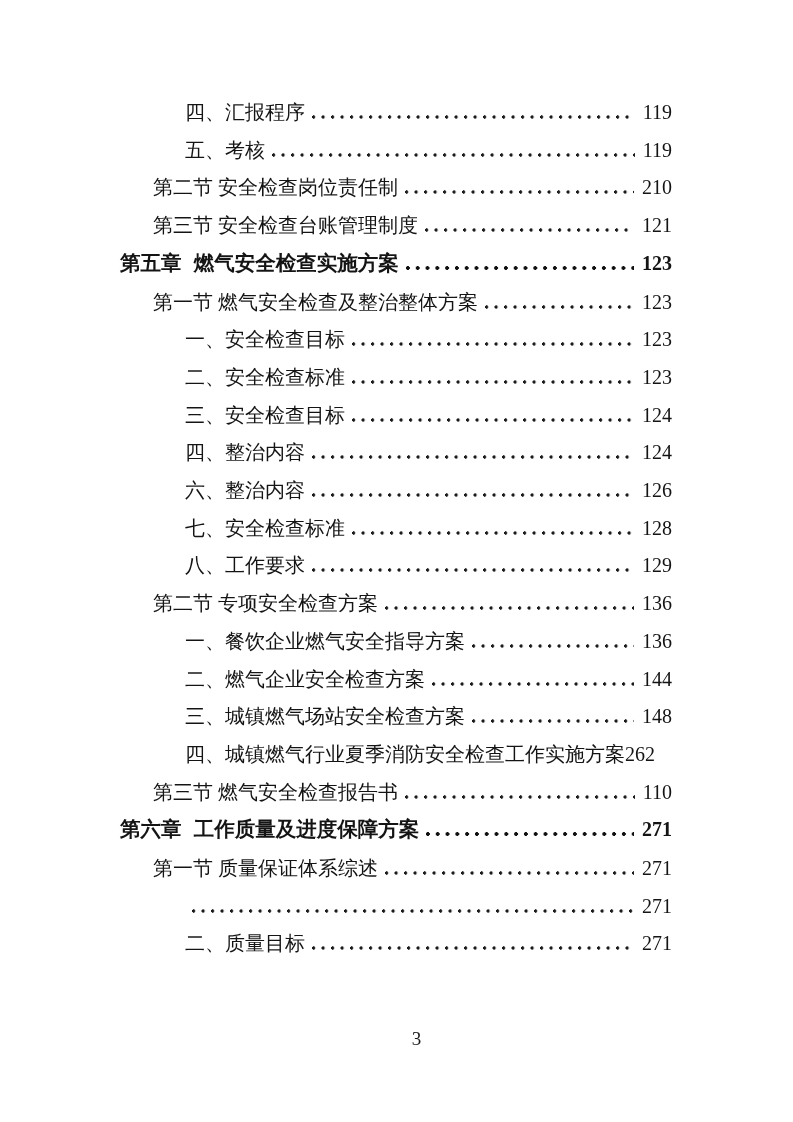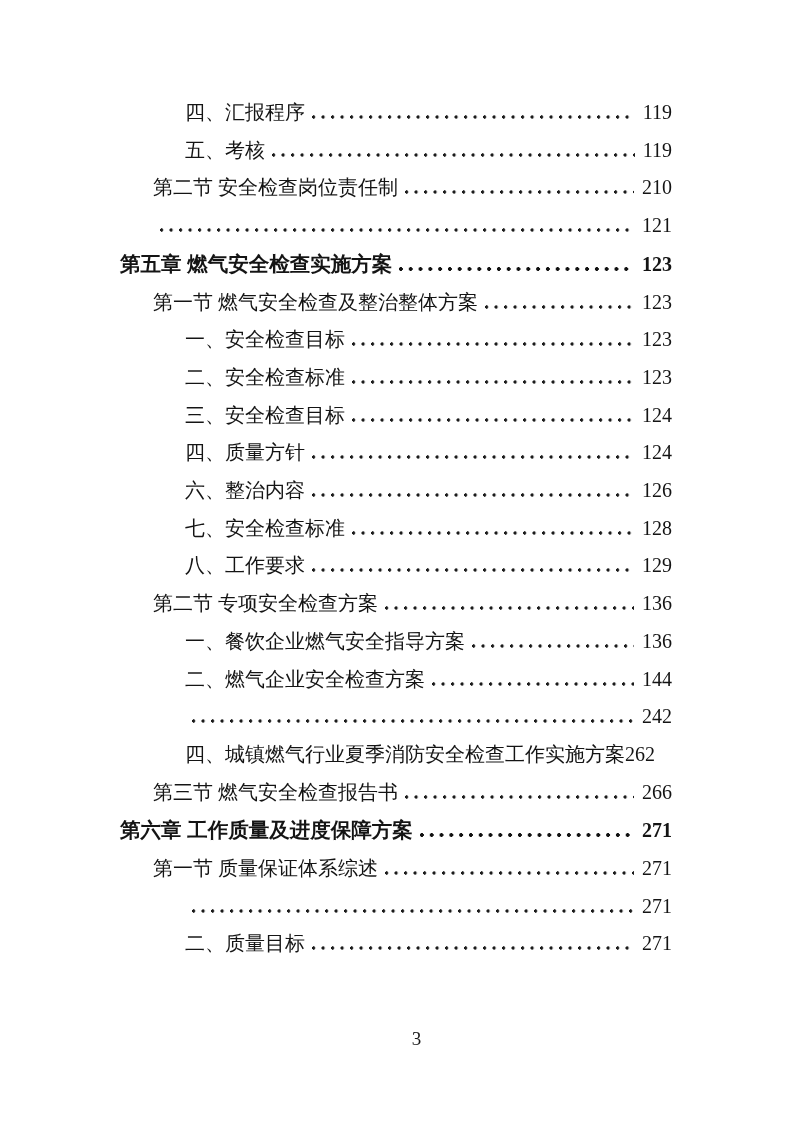--- a/index.html
+++ b/index.html
@@ -25,21 +25,21 @@
   .toc-row {
     display: flex;
     align-items: baseline;
     line-height: 37.7px;
     font-size: 20px;
     white-space: nowrap;
   }
   .toc-row.section { padding-left: 33px; }
   .toc-row.item    { padding-left: 65px; }
   .toc-row.chapter .toc-text {
-    font-family: Liberation Sans, sans-serif;
+    font-family: Liberation Mono, monospace;
     font-weight: bold;
     font-size: 20.5px;
   }
   .toc-row.chapter .toc-page { font-weight: bold; }
   .toc-text { flex: 0 0 auto; }
   .toc-leader {
     flex: 1 1 auto;
     height: 4px;
     margin: 0 8px 0 7px;
     background-image: radial-gradient(circle at 1.6px 2px, #1b1b1b 1.45px, rgba(0,0,0,0) 1.9px);
@@ -79,20 +79,21 @@
     <span class="toc-text">五、考核</span>
     <span class="toc-leader"></span>
     <span class="toc-page">119</span>
   </div>
       <div class="toc-row section">
     <span class="toc-text">第二节 安全检查岗位责任制</span>
     <span class="toc-leader"></span>
     <span class="toc-page">210</span>
   </div>
       <div class="toc-row section">
+    <span class="toc-text">第三节 安全检查台账管理制度</span>
     <span class="toc-leader"></span>
     <span class="toc-page">121</span>
   </div>
       <div class="toc-row chapter">
     <span class="toc-text">第五章 燃气安全检查实施方案</span>
     <span class="toc-leader"></span>
     <span class="toc-page">123</span>
   </div>
       <div class="toc-row section">
     <span class="toc-text">第一节 燃气安全检查及整治整体方案</span>
@@ -108,21 +109,21 @@
     <span class="toc-text">二、安全检查标准</span>
     <span class="toc-leader"></span>
     <span class="toc-page">123</span>
   </div>
       <div class="toc-row item">
     <span class="toc-text">三、安全检查目标</span>
     <span class="toc-leader"></span>
     <span class="toc-page">124</span>
   </div>
       <div class="toc-row item">
-    <span class="toc-text">四、质量方针</span>
+    <span class="toc-text">四、整治内容</span>
     <span class="toc-leader"></span>
     <span class="toc-page">124</span>
   </div>
       <div class="toc-row item">
     <span class="toc-text">六、整治内容</span>
     <span class="toc-leader"></span>
     <span class="toc-page">126</span>
   </div>
       <div class="toc-row item">
     <span class="toc-text">七、安全检查标准</span>
@@ -143,32 +144,33 @@
     <span class="toc-text">一、餐饮企业燃气安全指导方案</span>
     <span class="toc-leader"></span>
     <span class="toc-page">136</span>
   </div>
       <div class="toc-row item">
     <span class="toc-text">二、燃气企业安全检查方案</span>
     <span class="toc-leader"></span>
     <span class="toc-page">144</span>
   </div>
       <div class="toc-row item">
+    <span class="toc-text">三、城镇燃气场站安全检查方案</span>
     <span class="toc-leader"></span>
-    <span class="toc-page">242</span>
+    <span class="toc-page">148</span>
   </div>
       <div class="toc-row item">
     <span class="toc-text">四、城镇燃气行业夏季消防安全检查工作实施方案</span>
 
     <span class="toc-page">262</span>
   </div>
       <div class="toc-row section">
     <span class="toc-text">第三节 燃气安全检查报告书</span>
     <span class="toc-leader"></span>
-    <span class="toc-page">266</span>
+    <span class="toc-page">110</span>
   </div>
       <div class="toc-row chapter">
     <span class="toc-text">第六章 工作质量及进度保障方案</span>
     <span class="toc-leader"></span>
     <span class="toc-page">271</span>
   </div>
       <div class="toc-row section">
     <span class="toc-text">第一节 质量保证体系综述</span>
     <span class="toc-leader"></span>
     <span class="toc-page">271</span>

